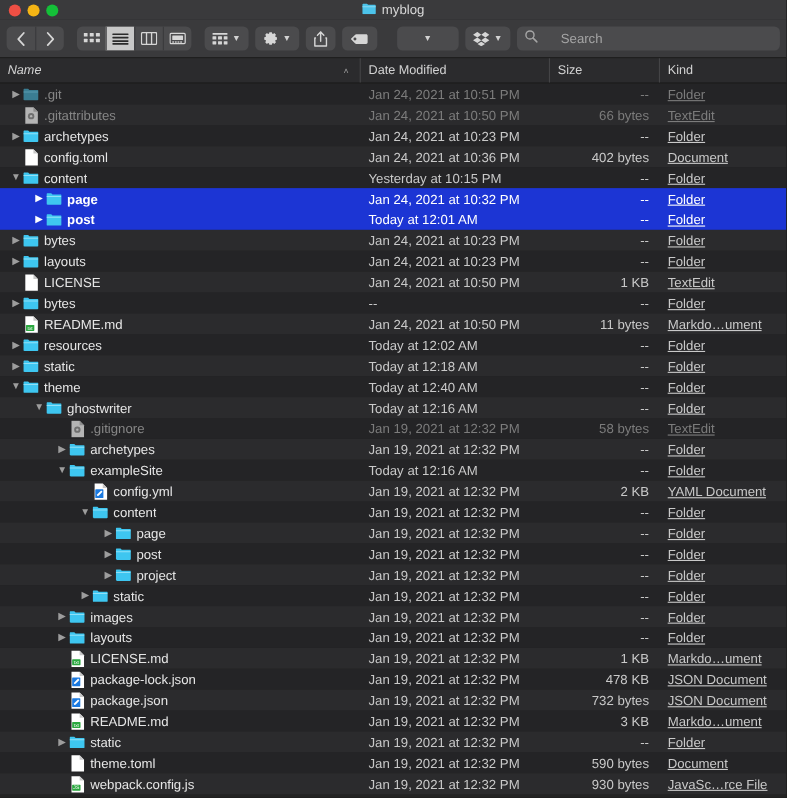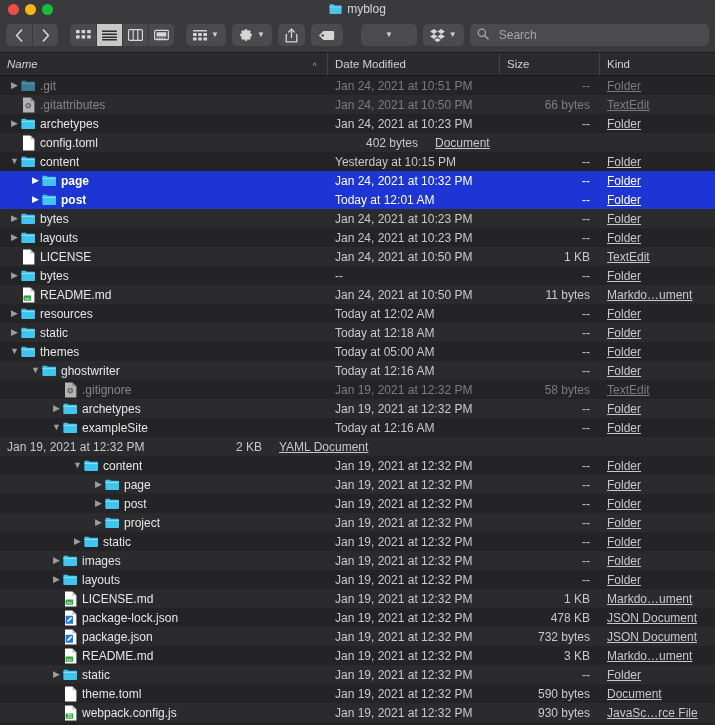--- a/index.html
+++ b/index.html
@@ -81,21 +81,21 @@
   }
   .tb-wide { min-width: 56px; }
   .chev { margin-left: 4px; font-size: 8px; line-height: 1; color: #d2d2d2; }
   .search-box {
     flex: 1 1 auto;
     height: 22px;
     background: #4b4b4d;
     border-radius: 5px;
     display: flex; align-items: center;
     padding: 0 7px;
-    gap: 10px;
+    gap: 21px;
     color: #a0a0a0;
     min-width: 60px;
   }
   .search-ph { font-size: 12px; color: #a5a5a5; }
 
   
   .colhead {
     height: 22px;
     background: #2b2b2d;
     border-bottom: 1px solid #171717;
@@ -412,20 +412,21 @@
           <span class="spacer" style="width: 8px;"></span>
           <span class="twisty"></span>
           <span class="ic">
             <svg width="13" height="16" viewBox="0 0 13 16">
               <path d="M1 .6h7.4L12.4 4.6V15.4H1z" fill="#ffffff"></path>
               <path d="M8.4 .6L12.4 4.6H8.4z" fill="#c8c8c8"></path>
             </svg>
           </span>
           <span class="nm">config.toml</span>
         </div>
+        <div class="cell-date">Jan 24, 2021 at 10:36 PM</div>
         <div class="cell-size">402 bytes</div>
         <div class="cell-kind">Document</div>
       </div>
       <div class="row odd">
         <div class="cell-name">
           <span class="spacer" style="width: 8px;"></span>
           <span class="twisty">▼</span>
           <span class="ic">
             <svg width="15" height="13" viewBox="0 0 15 13">
               <path d="M0.4 2.3c0-.5.4-.9.9-.9h3.6l1.2 1.2h8c.5 0 .9.4.9.9v8.1c0 .5-.4.9-.9.9H1.3c-.5 0-.9-.4-.9-.9z" fill="#3ec6f0"></path>
@@ -587,23 +588,23 @@
       <div class="row odd">
         <div class="cell-name">
           <span class="spacer" style="width: 8px;"></span>
           <span class="twisty">▼</span>
           <span class="ic">
             <svg width="15" height="13" viewBox="0 0 15 13">
               <path d="M0.4 2.3c0-.5.4-.9.9-.9h3.6l1.2 1.2h8c.5 0 .9.4.9.9v8.1c0 .5-.4.9-.9.9H1.3c-.5 0-.9-.4-.9-.9z" fill="#3ec6f0"></path>
               <path d="M0.4 3.9h14.2v1H0.4z" fill="#90e0f7"></path>
             </svg>
           </span>
-          <span class="nm">themes</span>
-        </div>
-        <div class="cell-date">Today at 05:00 AM</div>
+          <span class="nm">theme</span>
+        </div>
+        <div class="cell-date">Today at 12:40 AM</div>
         <div class="cell-size">--</div>
         <div class="cell-kind">Folder</div>
       </div>
       <div class="row even">
         <div class="cell-name">
           <span class="spacer" style="width: 29px;"></span>
           <span class="twisty">▼</span>
           <span class="ic">
             <svg width="15" height="13" viewBox="0 0 15 13">
               <path d="M0.4 2.3c0-.5.4-.9.9-.9h3.6l1.2 1.2h8c.5 0 .9.4.9.9v8.1c0 .5-.4.9-.9.9H1.3c-.5 0-.9-.4-.9-.9z" fill="#3ec6f0"></path>
@@ -660,20 +661,33 @@
               <path d="M0.4 3.9h14.2v1H0.4z" fill="#90e0f7"></path>
             </svg>
           </span>
           <span class="nm">exampleSite</span>
         </div>
         <div class="cell-date">Today at 12:16 AM</div>
         <div class="cell-size">--</div>
         <div class="cell-kind">Folder</div>
       </div>
       <div class="row even">
+        <div class="cell-name">
+          <span class="spacer" style="width: 71px;"></span>
+          <span class="twisty"></span>
+          <span class="ic">
+            <svg width="13" height="16" viewBox="0 0 13 16">
+              <path d="M1 .6h7.4L12.4 4.6V15.4H1z" fill="#ffffff"></path>
+              <path d="M8.4 .6L12.4 4.6H8.4z" fill="#c8c8c8"></path>
+              <rect x="1.6" y="5.8" width="7.4" height="8" rx=".6" fill="#1c7ae0"></rect>
+              <path d="M3.2 11.9l.3-1.5 3.5-3.5 1.2 1.2-3.5 3.5z" fill="#ffffff"></path>
+            </svg>
+          </span>
+          <span class="nm">config.yml</span>
+        </div>
         <div class="cell-date">Jan 19, 2021 at 12:32 PM</div>
         <div class="cell-size">2 KB</div>
         <div class="cell-kind">YAML Document</div>
       </div>
       <div class="row odd">
         <div class="cell-name">
           <span class="spacer" style="width: 71px;"></span>
           <span class="twisty">▼</span>
           <span class="ic">
             <svg width="15" height="13" viewBox="0 0 15 13">

